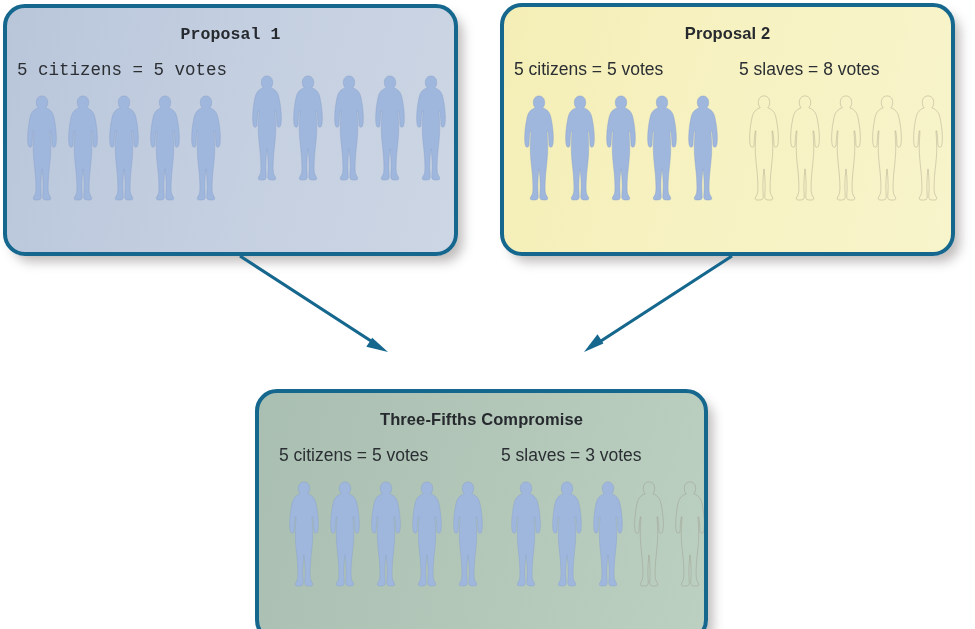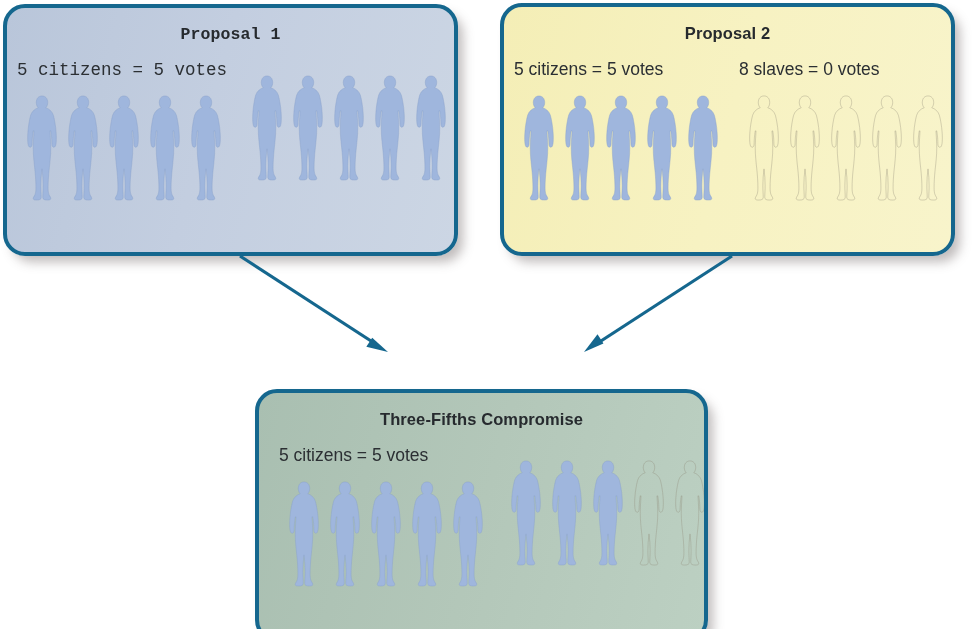--- a/index.html
+++ b/index.html
@@ -171,21 +171,21 @@
           <svg viewBox="0 0 100 282" class="figure fig-filled">
             <path d="M50 4 C41 4 35 11 35 21 C35 27 37 32 40 35 C31 38 23 45 20 55 C17 66 14 84 13 98 C12 110 12 121 13 129 C14 136 16 139 19 139 C22 139 24 136 24 130 C24 121 25 108 27 96 L29 96 C28 112 27 128 27 142 C27 160 29 178 31 196 C33 214 34 232 34 246 C34 254 33 261 31 265 C29 269 27 271 27 274 C27 277 30 278 36 278 C44 278 48 276 48 271 C48 264 47 252 47 240 C47 226 48 210 50 196 C52 210 53 226 53 240 C53 252 52 264 52 271 C52 276 56 278 64 278 C70 278 73 277 73 274 C73 271 71 269 69 265 C67 261 66 254 66 246 C66 232 67 214 69 196 C71 178 73 160 73 142 C73 128 72 112 71 96 L73 96 C75 108 76 121 76 130 C76 136 78 139 81 139 C84 139 86 136 87 129 C88 121 88 110 87 98 C86 84 83 66 80 55 C77 45 69 38 60 35 C63 32 65 27 65 21 C65 11 59 4 50 4 Z"></path>
           </svg>
           <svg viewBox="0 0 100 282" class="figure fig-filled">
             <path d="M50 4 C41 4 35 11 35 21 C35 27 37 32 40 35 C31 38 23 45 20 55 C17 66 14 84 13 98 C12 110 12 121 13 129 C14 136 16 139 19 139 C22 139 24 136 24 130 C24 121 25 108 27 96 L29 96 C28 112 27 128 27 142 C27 160 29 178 31 196 C33 214 34 232 34 246 C34 254 33 261 31 265 C29 269 27 271 27 274 C27 277 30 278 36 278 C44 278 48 276 48 271 C48 264 47 252 47 240 C47 226 48 210 50 196 C52 210 53 226 53 240 C53 252 52 264 52 271 C52 276 56 278 64 278 C70 278 73 277 73 274 C73 271 71 269 69 265 C67 261 66 254 66 246 C66 232 67 214 69 196 C71 178 73 160 73 142 C73 128 72 112 71 96 L73 96 C75 108 76 121 76 130 C76 136 78 139 81 139 C84 139 86 136 87 129 C88 121 88 110 87 98 C86 84 83 66 80 55 C77 45 69 38 60 35 C63 32 65 27 65 21 C65 11 59 4 50 4 Z"></path>
           </svg>
         </div>
     </div>
 
     <div class="group group-right">
-      <div class="group-label">8 slaves = 0 votes</div>
+      <div class="group-label">5 slaves = 8 votes</div>
       <div class="figures">
           <svg viewBox="0 0 100 282" class="figure fig-outline">
             <path d="M50 4 C41 4 35 11 35 21 C35 27 37 32 40 35 C31 38 23 45 20 55 C17 66 14 84 13 98 C12 110 12 121 13 129 C14 136 16 139 19 139 C22 139 24 136 24 130 C24 121 25 108 27 96 L29 96 C28 112 27 128 27 142 C27 160 29 178 31 196 C33 214 34 232 34 246 C34 254 33 261 31 265 C29 269 27 271 27 274 C27 277 30 278 36 278 C44 278 48 276 48 271 C48 264 47 252 47 240 C47 226 48 210 50 196 C52 210 53 226 53 240 C53 252 52 264 52 271 C52 276 56 278 64 278 C70 278 73 277 73 274 C73 271 71 269 69 265 C67 261 66 254 66 246 C66 232 67 214 69 196 C71 178 73 160 73 142 C73 128 72 112 71 96 L73 96 C75 108 76 121 76 130 C76 136 78 139 81 139 C84 139 86 136 87 129 C88 121 88 110 87 98 C86 84 83 66 80 55 C77 45 69 38 60 35 C63 32 65 27 65 21 C65 11 59 4 50 4 Z"></path>
           </svg>
           <svg viewBox="0 0 100 282" class="figure fig-outline">
             <path d="M50 4 C41 4 35 11 35 21 C35 27 37 32 40 35 C31 38 23 45 20 55 C17 66 14 84 13 98 C12 110 12 121 13 129 C14 136 16 139 19 139 C22 139 24 136 24 130 C24 121 25 108 27 96 L29 96 C28 112 27 128 27 142 C27 160 29 178 31 196 C33 214 34 232 34 246 C34 254 33 261 31 265 C29 269 27 271 27 274 C27 277 30 278 36 278 C44 278 48 276 48 271 C48 264 47 252 47 240 C47 226 48 210 50 196 C52 210 53 226 53 240 C53 252 52 264 52 271 C52 276 56 278 64 278 C70 278 73 277 73 274 C73 271 71 269 69 265 C67 261 66 254 66 246 C66 232 67 214 69 196 C71 178 73 160 73 142 C73 128 72 112 71 96 L73 96 C75 108 76 121 76 130 C76 136 78 139 81 139 C84 139 86 136 87 129 C88 121 88 110 87 98 C86 84 83 66 80 55 C77 45 69 38 60 35 C63 32 65 27 65 21 C65 11 59 4 50 4 Z"></path>
           </svg>
           <svg viewBox="0 0 100 282" class="figure fig-outline">
             <path d="M50 4 C41 4 35 11 35 21 C35 27 37 32 40 35 C31 38 23 45 20 55 C17 66 14 84 13 98 C12 110 12 121 13 129 C14 136 16 139 19 139 C22 139 24 136 24 130 C24 121 25 108 27 96 L29 96 C28 112 27 128 27 142 C27 160 29 178 31 196 C33 214 34 232 34 246 C34 254 33 261 31 265 C29 269 27 271 27 274 C27 277 30 278 36 278 C44 278 48 276 48 271 C48 264 47 252 47 240 C47 226 48 210 50 196 C52 210 53 226 53 240 C53 252 52 264 52 271 C52 276 56 278 64 278 C70 278 73 277 73 274 C73 271 71 269 69 265 C67 261 66 254 66 246 C66 232 67 214 69 196 C71 178 73 160 73 142 C73 128 72 112 71 96 L73 96 C75 108 76 121 76 130 C76 136 78 139 81 139 C84 139 86 136 87 129 C88 121 88 110 87 98 C86 84 83 66 80 55 C77 45 69 38 60 35 C63 32 65 27 65 21 C65 11 59 4 50 4 Z"></path>
           </svg>
@@ -228,20 +228,21 @@
           <svg viewBox="0 0 100 282" class="figure fig-filled">
             <path d="M50 4 C41 4 35 11 35 21 C35 27 37 32 40 35 C31 38 23 45 20 55 C17 66 14 84 13 98 C12 110 12 121 13 129 C14 136 16 139 19 139 C22 139 24 136 24 130 C24 121 25 108 27 96 L29 96 C28 112 27 128 27 142 C27 160 29 178 31 196 C33 214 34 232 34 246 C34 254 33 261 31 265 C29 269 27 271 27 274 C27 277 30 278 36 278 C44 278 48 276 48 271 C48 264 47 252 47 240 C47 226 48 210 50 196 C52 210 53 226 53 240 C53 252 52 264 52 271 C52 276 56 278 64 278 C70 278 73 277 73 274 C73 271 71 269 69 265 C67 261 66 254 66 246 C66 232 67 214 69 196 C71 178 73 160 73 142 C73 128 72 112 71 96 L73 96 C75 108 76 121 76 130 C76 136 78 139 81 139 C84 139 86 136 87 129 C88 121 88 110 87 98 C86 84 83 66 80 55 C77 45 69 38 60 35 C63 32 65 27 65 21 C65 11 59 4 50 4 Z"></path>
           </svg>
           <svg viewBox="0 0 100 282" class="figure fig-filled">
             <path d="M50 4 C41 4 35 11 35 21 C35 27 37 32 40 35 C31 38 23 45 20 55 C17 66 14 84 13 98 C12 110 12 121 13 129 C14 136 16 139 19 139 C22 139 24 136 24 130 C24 121 25 108 27 96 L29 96 C28 112 27 128 27 142 C27 160 29 178 31 196 C33 214 34 232 34 246 C34 254 33 261 31 265 C29 269 27 271 27 274 C27 277 30 278 36 278 C44 278 48 276 48 271 C48 264 47 252 47 240 C47 226 48 210 50 196 C52 210 53 226 53 240 C53 252 52 264 52 271 C52 276 56 278 64 278 C70 278 73 277 73 274 C73 271 71 269 69 265 C67 261 66 254 66 246 C66 232 67 214 69 196 C71 178 73 160 73 142 C73 128 72 112 71 96 L73 96 C75 108 76 121 76 130 C76 136 78 139 81 139 C84 139 86 136 87 129 C88 121 88 110 87 98 C86 84 83 66 80 55 C77 45 69 38 60 35 C63 32 65 27 65 21 C65 11 59 4 50 4 Z"></path>
           </svg>
         </div>
     </div>
 
     <div class="group group-right">
+      <div class="group-label">5 slaves = 3 votes</div>
       <div class="figures">
           <svg viewBox="0 0 100 282" class="figure fig-filled">
             <path d="M50 4 C41 4 35 11 35 21 C35 27 37 32 40 35 C31 38 23 45 20 55 C17 66 14 84 13 98 C12 110 12 121 13 129 C14 136 16 139 19 139 C22 139 24 136 24 130 C24 121 25 108 27 96 L29 96 C28 112 27 128 27 142 C27 160 29 178 31 196 C33 214 34 232 34 246 C34 254 33 261 31 265 C29 269 27 271 27 274 C27 277 30 278 36 278 C44 278 48 276 48 271 C48 264 47 252 47 240 C47 226 48 210 50 196 C52 210 53 226 53 240 C53 252 52 264 52 271 C52 276 56 278 64 278 C70 278 73 277 73 274 C73 271 71 269 69 265 C67 261 66 254 66 246 C66 232 67 214 69 196 C71 178 73 160 73 142 C73 128 72 112 71 96 L73 96 C75 108 76 121 76 130 C76 136 78 139 81 139 C84 139 86 136 87 129 C88 121 88 110 87 98 C86 84 83 66 80 55 C77 45 69 38 60 35 C63 32 65 27 65 21 C65 11 59 4 50 4 Z"></path>
           </svg>
           <svg viewBox="0 0 100 282" class="figure fig-filled">
             <path d="M50 4 C41 4 35 11 35 21 C35 27 37 32 40 35 C31 38 23 45 20 55 C17 66 14 84 13 98 C12 110 12 121 13 129 C14 136 16 139 19 139 C22 139 24 136 24 130 C24 121 25 108 27 96 L29 96 C28 112 27 128 27 142 C27 160 29 178 31 196 C33 214 34 232 34 246 C34 254 33 261 31 265 C29 269 27 271 27 274 C27 277 30 278 36 278 C44 278 48 276 48 271 C48 264 47 252 47 240 C47 226 48 210 50 196 C52 210 53 226 53 240 C53 252 52 264 52 271 C52 276 56 278 64 278 C70 278 73 277 73 274 C73 271 71 269 69 265 C67 261 66 254 66 246 C66 232 67 214 69 196 C71 178 73 160 73 142 C73 128 72 112 71 96 L73 96 C75 108 76 121 76 130 C76 136 78 139 81 139 C84 139 86 136 87 129 C88 121 88 110 87 98 C86 84 83 66 80 55 C77 45 69 38 60 35 C63 32 65 27 65 21 C65 11 59 4 50 4 Z"></path>
           </svg>
           <svg viewBox="0 0 100 282" class="figure fig-filled">
             <path d="M50 4 C41 4 35 11 35 21 C35 27 37 32 40 35 C31 38 23 45 20 55 C17 66 14 84 13 98 C12 110 12 121 13 129 C14 136 16 139 19 139 C22 139 24 136 24 130 C24 121 25 108 27 96 L29 96 C28 112 27 128 27 142 C27 160 29 178 31 196 C33 214 34 232 34 246 C34 254 33 261 31 265 C29 269 27 271 27 274 C27 277 30 278 36 278 C44 278 48 276 48 271 C48 264 47 252 47 240 C47 226 48 210 50 196 C52 210 53 226 53 240 C53 252 52 264 52 271 C52 276 56 278 64 278 C70 278 73 277 73 274 C73 271 71 269 69 265 C67 261 66 254 66 246 C66 232 67 214 69 196 C71 178 73 160 73 142 C73 128 72 112 71 96 L73 96 C75 108 76 121 76 130 C76 136 78 139 81 139 C84 139 86 136 87 129 C88 121 88 110 87 98 C86 84 83 66 80 55 C77 45 69 38 60 35 C63 32 65 27 65 21 C65 11 59 4 50 4 Z"></path>
           </svg>

